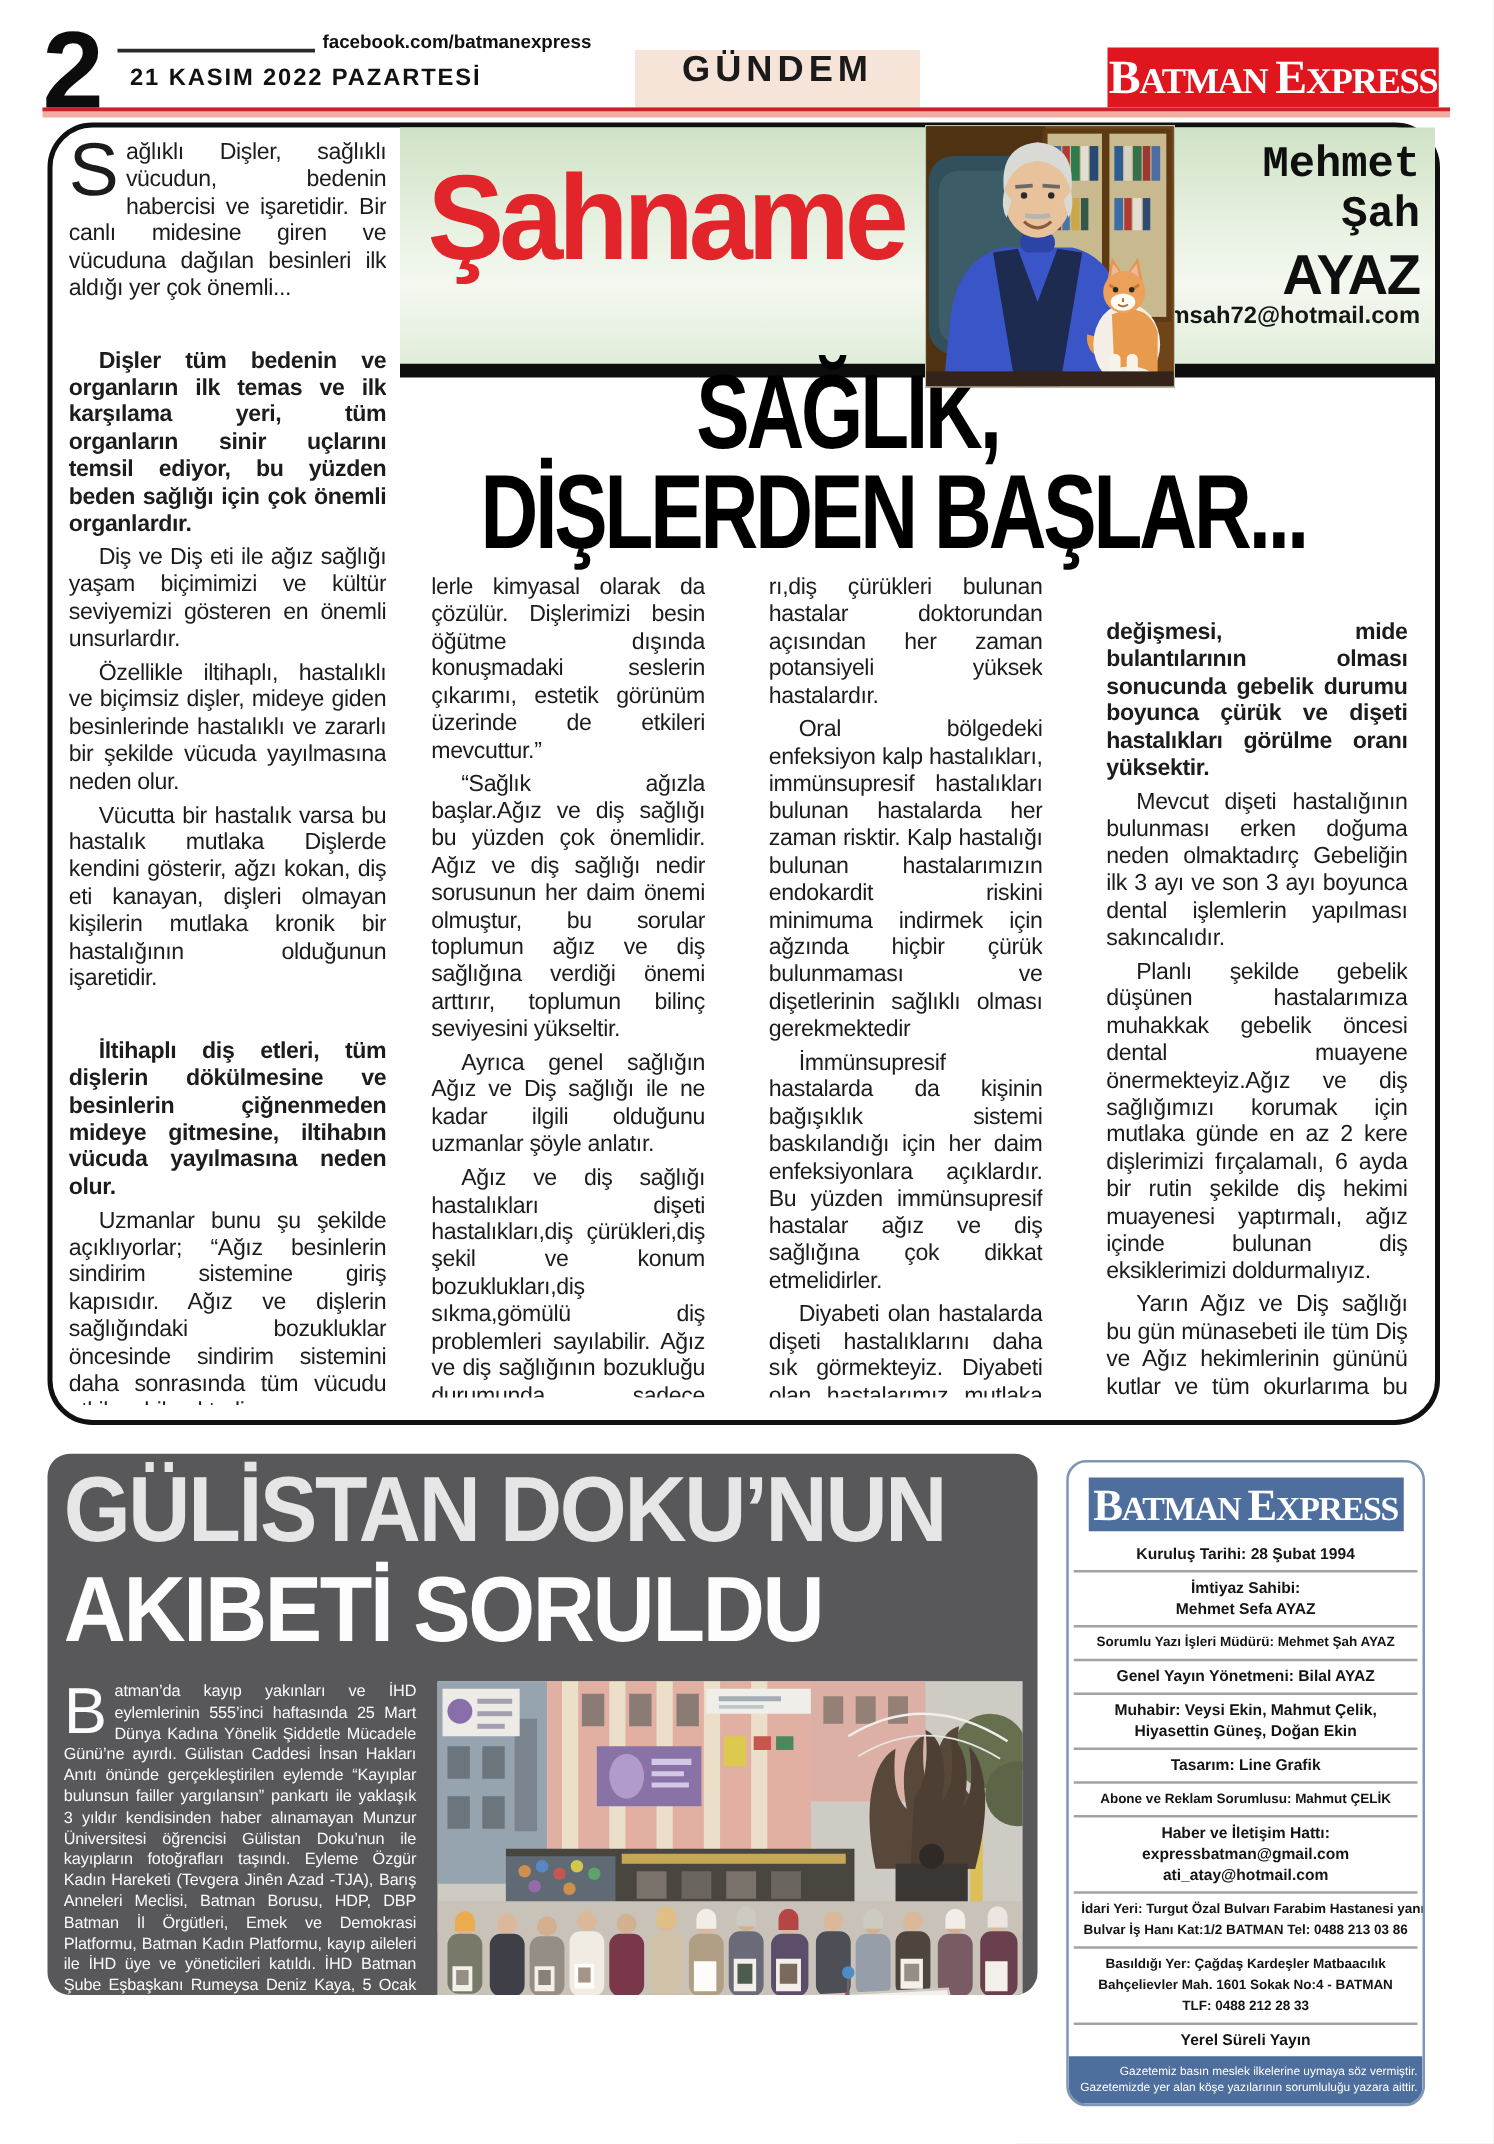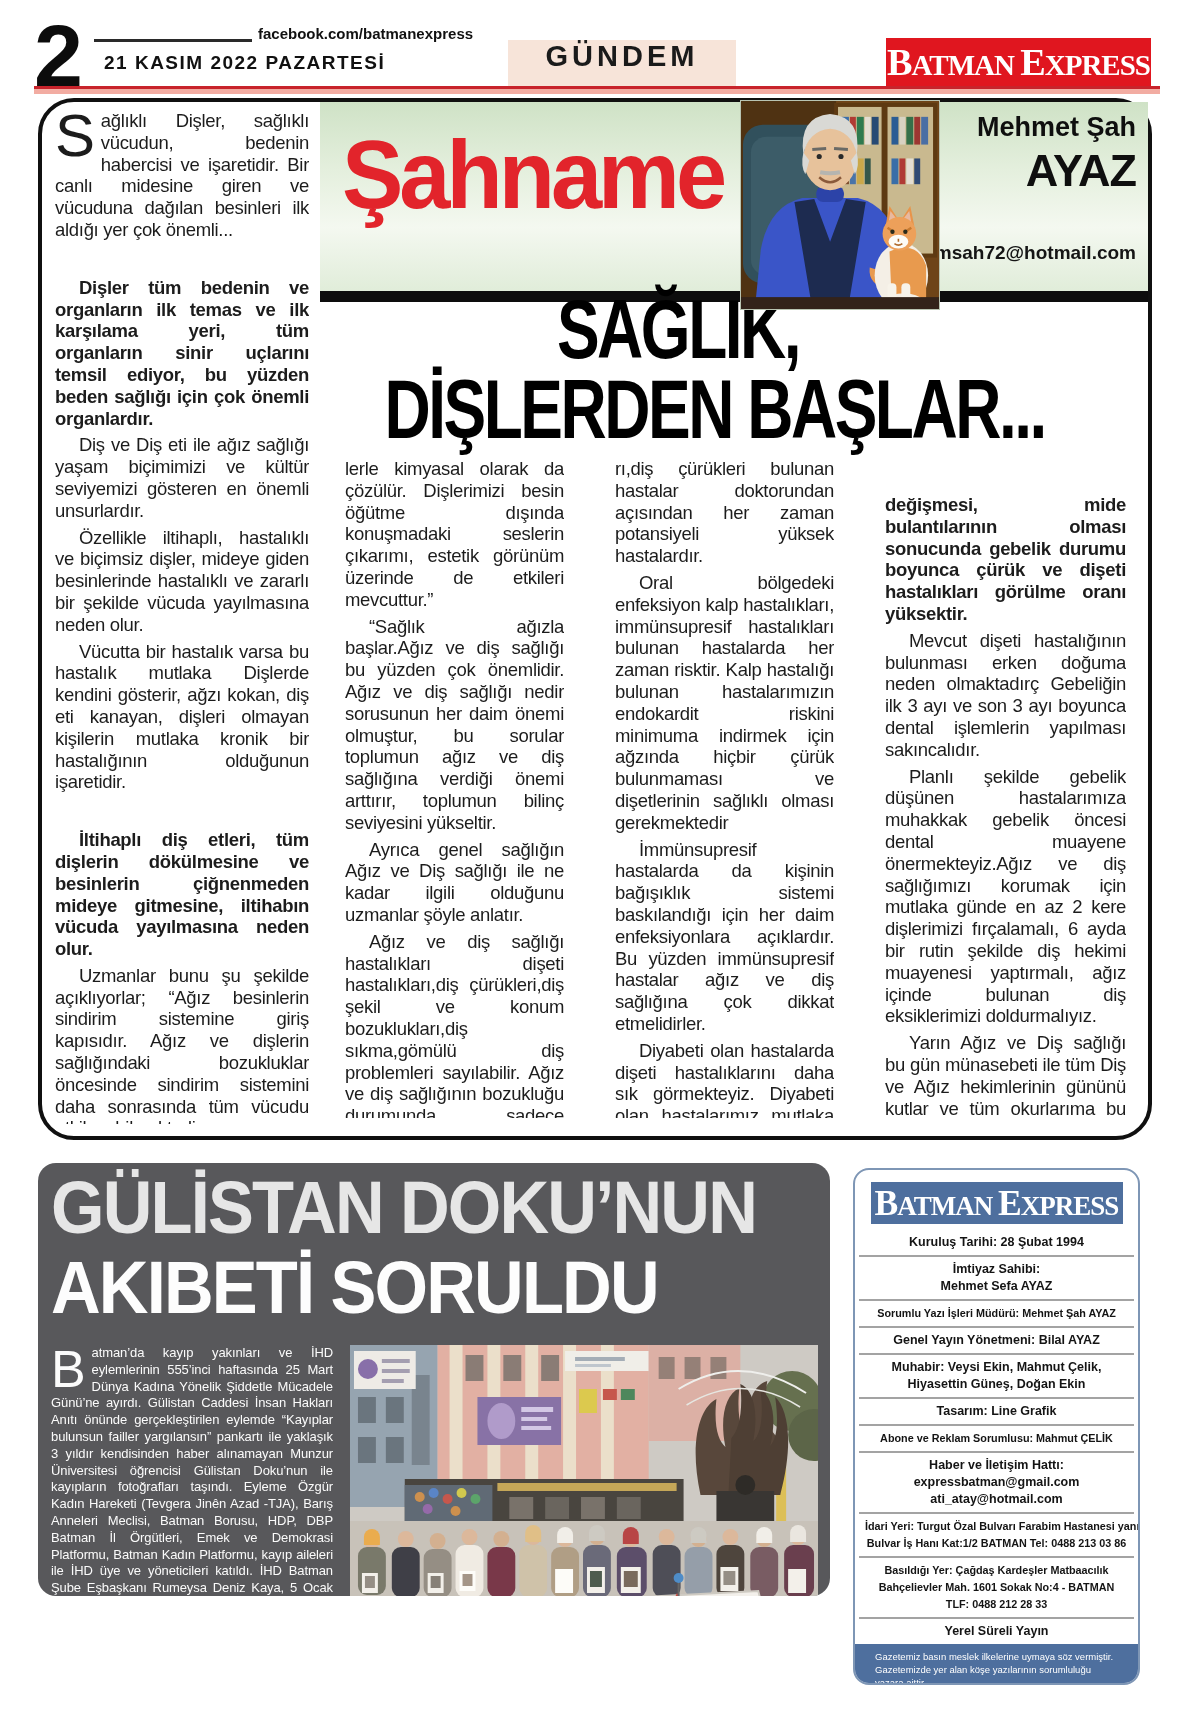--- a/index.html
+++ b/index.html
@@ -27,21 +27,21 @@
   .col p.b { font-weight:700;margin-top:36px; }
   .dropcap { float:left; font-size:60px; line-height:48px; font-weight:400; padding:2px 6px 0 0; text-indent:0; }
   .col-left { left:13px; top:8px; width:254px; height:1014px; }
 
   
   .banner { position:absolute; left:278px; top:0; width:828px; height:193px;
             background:linear-gradient(180deg,#cfe2c6 0%,#e4efdd 35%,#f4f8f0 65%,#dfecd8 100%); }
   .sahname-title { position:absolute; left:22px; top:18px; font-size:92px; font-weight:900; color:#e2242b; letter-spacing:-4px; transform:scaleY(1.05); transform-origin:left top; }
   .author-photo { position:absolute; left:420px; top:-2px; width:200px; height:210px; border:1px solid #b9c4b2; background:#6e4418; z-index:3; }
   .author-block { position:absolute; right:12px; top:10px; width:190px; text-align:right; }
-  .author-first { font-size:27px; font-weight:700; color:#0f0f0f; }
+  .author-first { font-size:35px; font-weight:700; color:#0f0f0f;font-family:Liberation Mono, monospace; }
   .author-last { font-size:45px; font-weight:900; color:#0f0f0f; letter-spacing:-1px; margin-top:2px; }
   .author-email { position:absolute; right:12px; top:140px; width:220px; text-align:right; font-size:19px; font-weight:700; color:#151515; }
   .black-bar { position:absolute; left:278px; top:189px; width:828px; height:11px; background:#0d0d0d; }
 
   .headline { position:absolute; left:278px; top:186px; width:716px; text-align:center; color:#000000; }
   .headline .h1, .headline .h2 { font-weight:900; font-size:78px; line-height:76px; letter-spacing:-3px; transform:scale(0.82,1.08); transform-origin:center top; white-space:nowrap; }
   .headline .h2 { margin-top:4px; }
 
   .col2 { left:303px; top:356px; width:219px; height:660px; }
   .col3 { left:573px; top:356px; width:219px; height:660px; }
@@ -57,21 +57,21 @@
   .protest-photo { position:absolute; left:312px; top:182px; width:468px; height:318px; background:#c9c4be; }
 
   
   .masthead { position:absolute; left:853px; top:1168px; width:287px; height:517px; background:#fff; border:2px solid #7e96b5; border-radius:16px; overflow:hidden; display:flex; flex-direction:column; }
   .m-logo { margin:12px auto 6px; width:252px; height:46px; background:#4e6f9e; display:flex; align-items:center; justify-content:center; }
   .m-logo .logo-text { color:#fff; font-family:"Liberation Serif", serif; font-weight:700; font-size:27px; white-space:nowrap; letter-spacing:-1px; }
   .m-row { padding:4px 6px; border-bottom:2px solid #a3a3a3; margin:0 4px; text-align:center; font-size:12.5px; font-weight:700; line-height:17px; color:#141414; }
   .m-row.small { font-size:10.8px; }
   .m-row.last { border-bottom:none; }
   .m-row span { display:block; white-space:nowrap; }
-  .m-footer { margin-top:auto; background:#4e6f9e; color:#fff; text-align:left; font-size:9.5px; line-height:13px; padding:6px 20px; }
+  .m-footer { margin-top:auto; background:#4e6f9e; color:#fff; text-align:right; font-size:9.5px; line-height:13px; padding:6px 4px; }
   .m-footer span { display:block; }
 
   svg text { font-family:"Liberation Sans", sans-serif; }
 </style>
 </head>
 <body>
 
 <div class="page">
 
   <div class="page-number">2</div>

